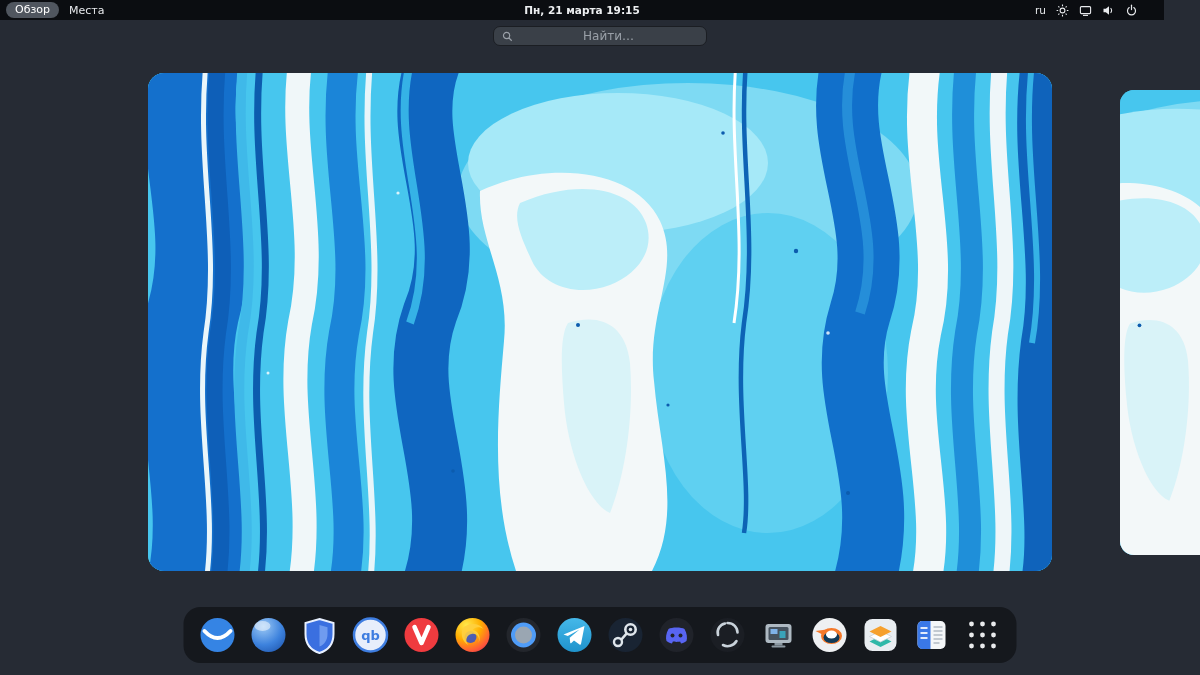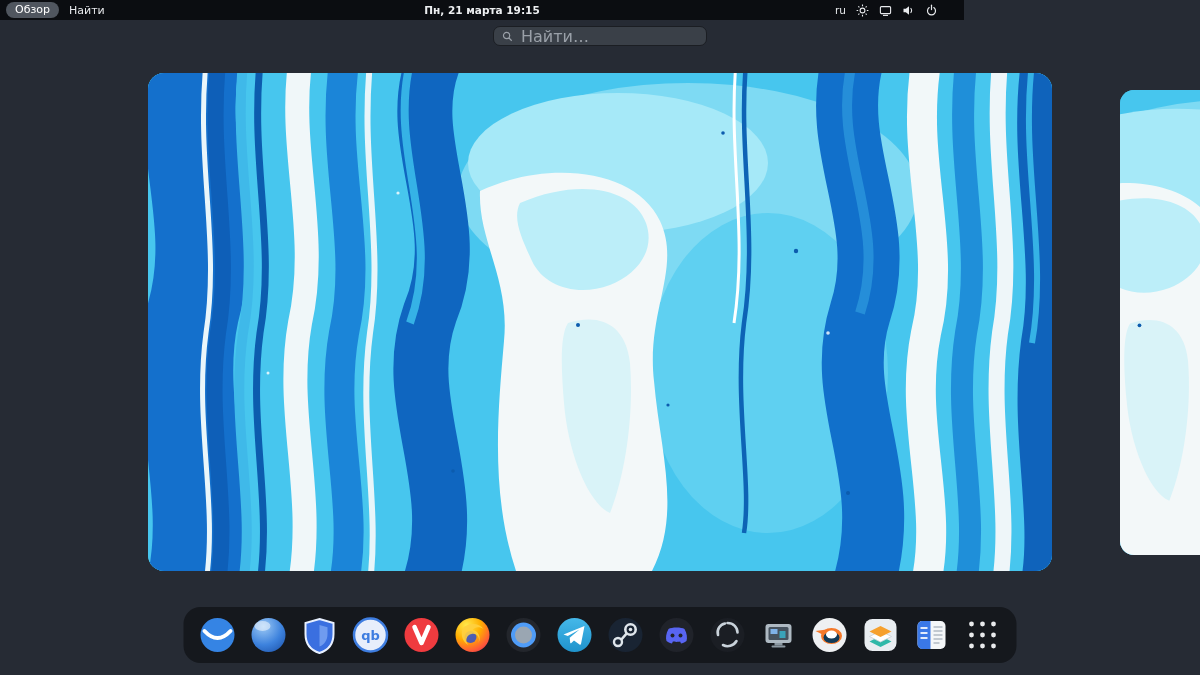--- a/index.html
+++ b/index.html
@@ -7,21 +7,21 @@
   body {
     width:1200px; height:675px;
     background:#262b34;
     font-family:"DejaVu Sans", sans-serif;
     position:relative; overflow:hidden;
     color:#eceef0;
   }
 
   
   .topbar {
-    position:absolute; top:0; left:0; width:964px; height:20px;
+    position:absolute; top:0; left:0; width:1164px; height:20px;
     background:#0b0d11;
     display:flex; align-items:center;
     font-size:11px;
   }
   .topbar-left { display:flex; align-items:center; gap:10px; padding-left:6px; }
   .activities-pill {
     background:#50565f; color:#ffffff;
     border-radius:10px; padding:1px 9px;
     cursor:pointer; line-height:14px;
   }
@@ -42,22 +42,23 @@
   
   .search-box {
     position:absolute; top:26px; left:50%; transform:translateX(-50%);
     width:214px; height:20px;
     background:#3a4048; border:1px solid #1b1e23; border-radius:7px;
     display:flex; align-items:center; gap:6px; padding:0 8px;
   }
   .search-box svg { width:11px; height:11px; flex:none; }
   .search-box input {
     flex:1; background:transparent; border:none; outline:none;
-    color:#cfd3d9; font-size:16px; font-family:"DejaVu Sans", sans-serif;
+    color:#cfd3d9; font-size:12px; font-family:"DejaVu Sans", sans-serif;
     min-width:0;
+    text-align:center;
   }
   .search-box input::placeholder { color:#9aa0a8; }
 
   
   .workspace-main {
     position:absolute; left:148px; top:73px; width:904px; height:498px;
     border-radius:16px; overflow:hidden; cursor:pointer;
     background:#47c6ee;
   }
   .workspace-next {
@@ -138,21 +139,21 @@
           <circle cx="680" cy="260" r="1.8"></circle>
           <circle cx="120" cy="300" r="1.5"></circle>
       </g>
     </g>
   </defs>
 </svg>
 
 <div class="topbar">
   <div class="topbar-left">
     <span class="activities-pill">Обзор</span>
-    <span class="places-btn">Найти</span>
+    <span class="places-btn">Места</span>
   </div>
   <div class="clock">Пн, 21 марта  19:15</div>
   <div class="topbar-right">
     <span class="kbd-layout">ru</span>
     <span class="status-icon">
       <svg viewBox="0 0 13 13" stroke="#e8eaed" stroke-width="1.1" fill="none">
         <circle cx="6.5" cy="6.5" r="2.4"></circle>
         <path d="M6.5,0.6 V2.2 M6.5,10.8 V12.4 M0.6,6.5 H2.2 M10.8,6.5 H12.4 M2.3,2.3 L3.4,3.4 M9.6,9.6 L10.7,10.7 M10.7,2.3 L9.6,3.4 M3.4,9.6 L2.3,10.7"></path>
       </svg>
     </span>

